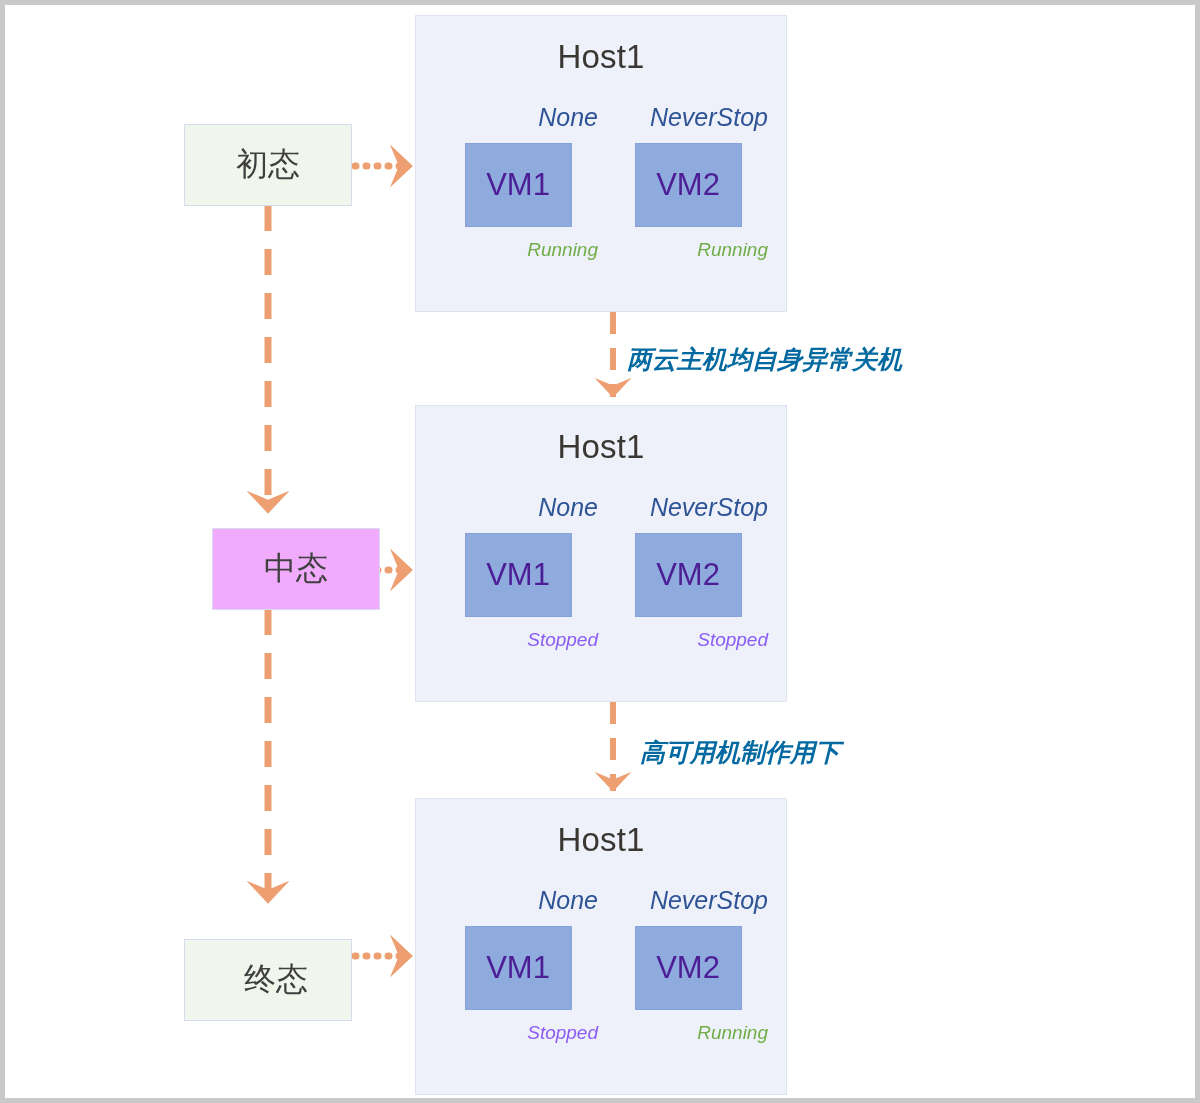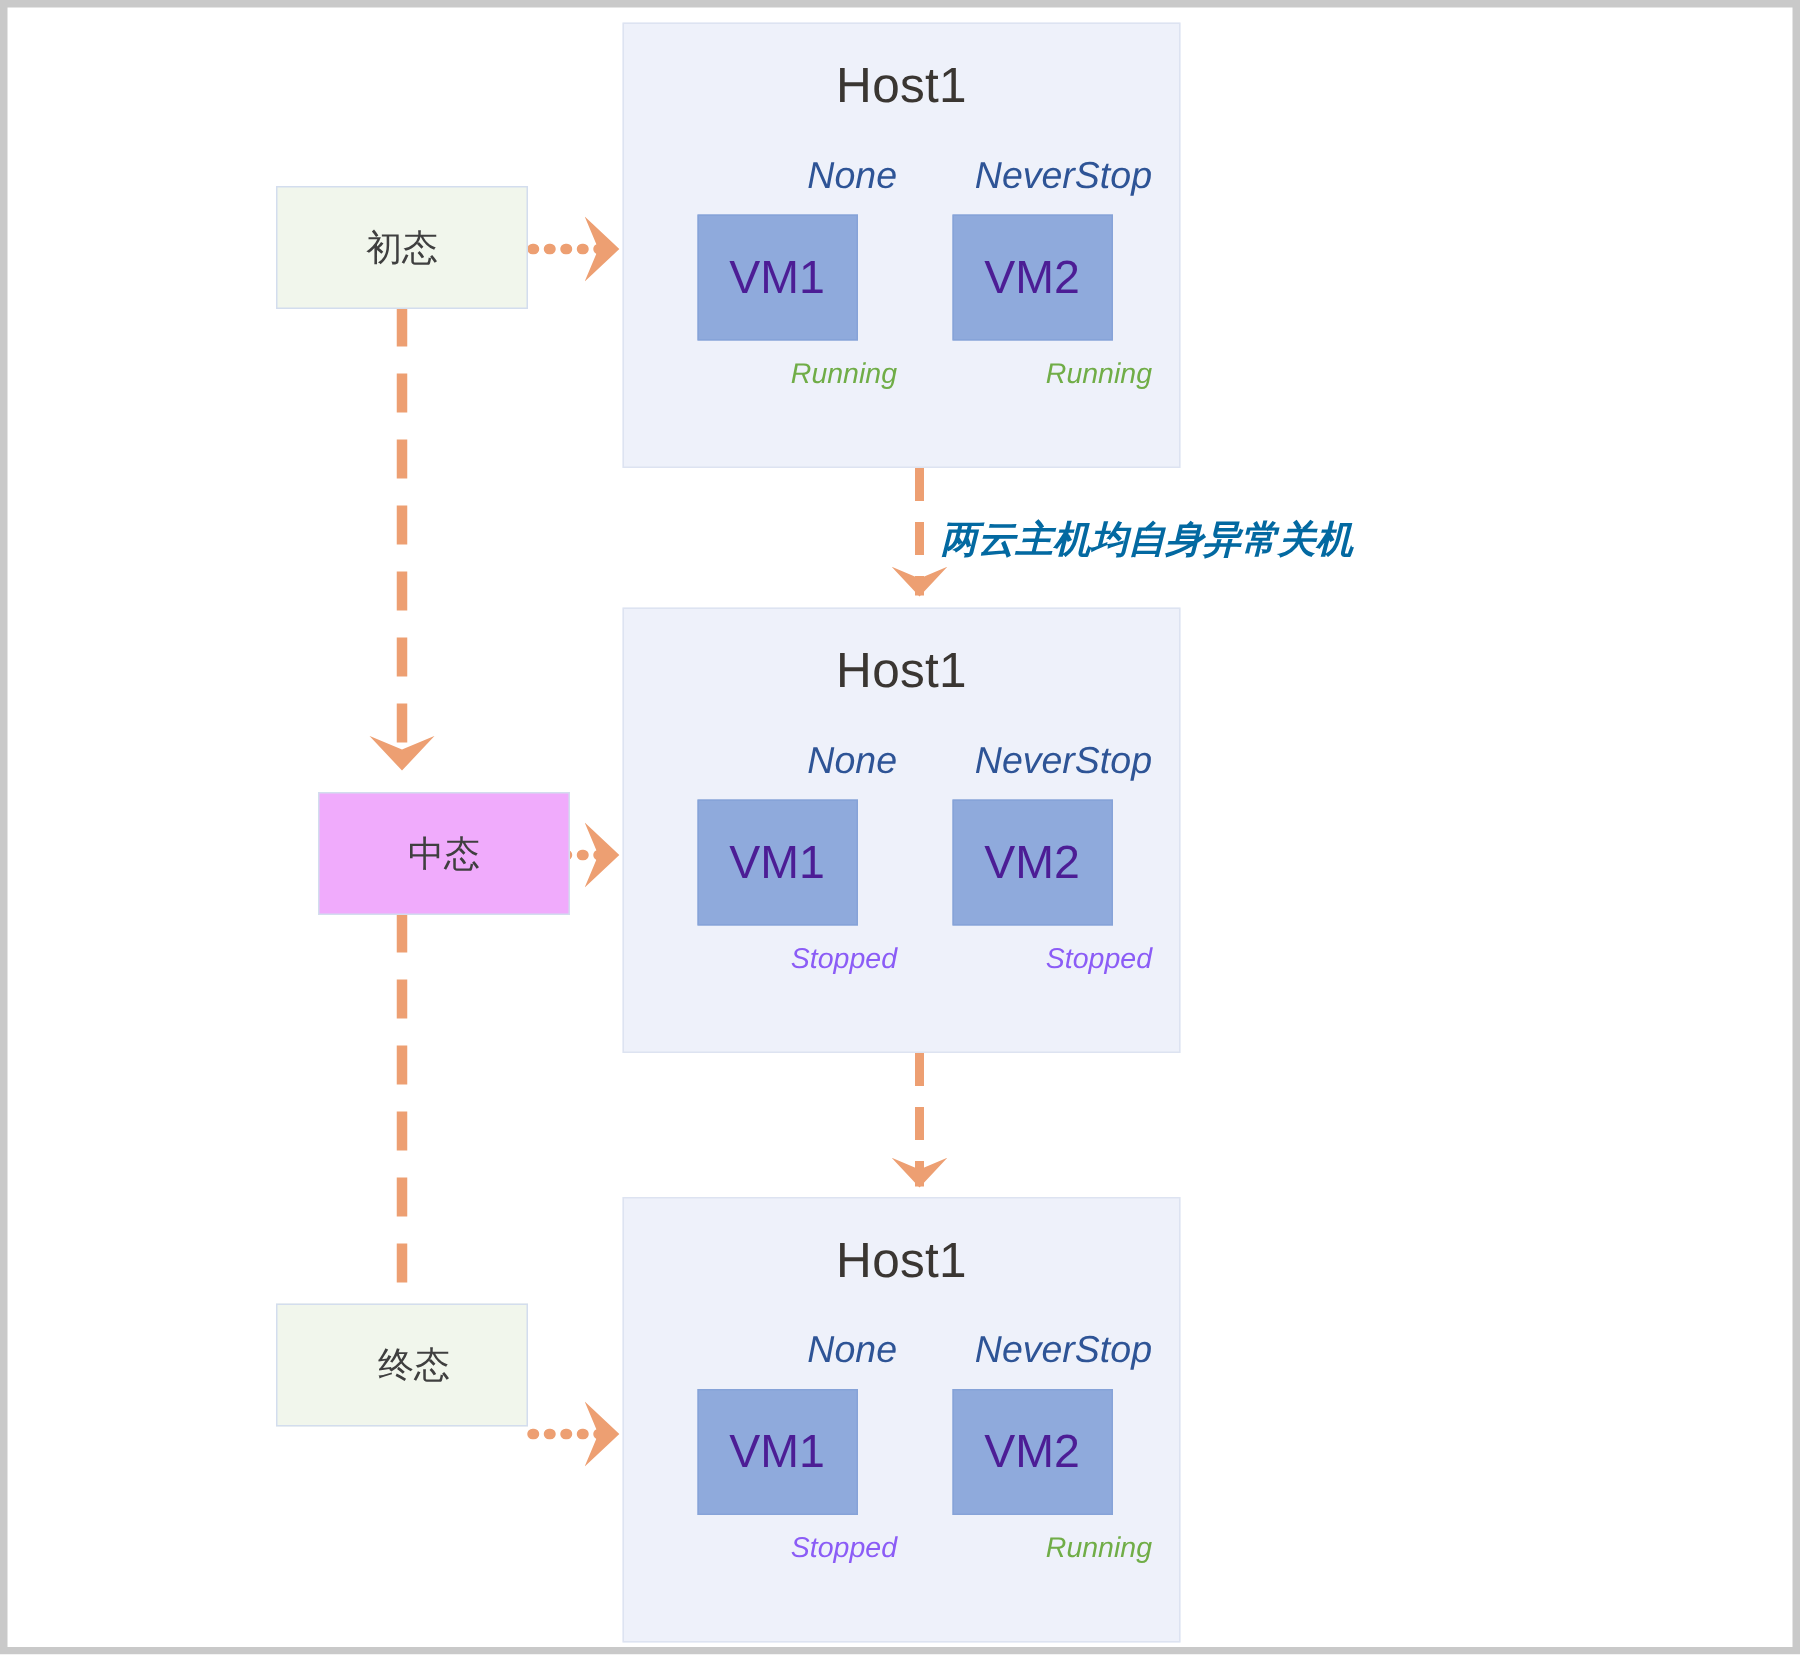--- a/index.html
+++ b/index.html
@@ -80,21 +80,21 @@
   
   .state-box {
     position: absolute;
     width: 168px;
     height: 82px;
     border: 1px solid #d3ddee;
     box-sizing: border-box;
     display: flex;
     align-items: center;
     justify-content: center;
-    font-size: 24px;
+    font-size: 32px;
     color: #3f3f3f;
     font-family: "Liberation Sans", "DejaVu Sans", sans-serif;
   }
   .state-initial { background: #f1f6ec; }
   .state-middle  { background: #f0abfc; margin-left: 28px; }
   .state-final   { background: #f1f6ec; }
 
   
   .conn-svg {
     position: absolute;
@@ -144,21 +144,21 @@
   </svg>
 
   <div class="state-box state-initial" style="left:179px; top:119px;">
     <span>初态</span>
   </div>
 
   <div class="state-box state-middle" style="left:179px; top:523px;">
     <span>中态</span>
   </div>
 
-  <div class="state-box state-final" style="left:179px; top:864px;padding-left:16px;">
+  <div class="state-box state-final" style="left:179px; top:934px;padding-left:16px;">
     <span>终态</span>
   </div>
 
   <div class="host-panel" style="left:410px; top:10px; width:372px; height:297px;">
     <div class="host-title" style="top:22px;">Host1</div>
 
     <div class="vm-group" style="left:22px; top:88px;">
       <div class="vm-policy">None</div>
       <div class="vm-box">
         <span>VM1</span>
@@ -190,20 +190,21 @@
 
     <div class="vm-group" style="left:192px; top:88px;">
       <div class="vm-policy">NeverStop</div>
       <div class="vm-box">
         <span>VM2</span>
       </div>
       <div class="vm-status status-stopped">Stopped</div>
     </div>
   </div>
 
+  <div class="trans-label" style="left:635px; top:731px;">高可用机制作用下</div>
 
   <div class="host-panel" style="left:410px; top:793px; width:372px; height:297px;">
     <div class="host-title" style="top:22px;">Host1</div>
 
     <div class="vm-group" style="left:22px; top:88px;">
       <div class="vm-policy">None</div>
       <div class="vm-box">
         <span>VM1</span>
       </div>
       <div class="vm-status status-stopped">Stopped</div>

